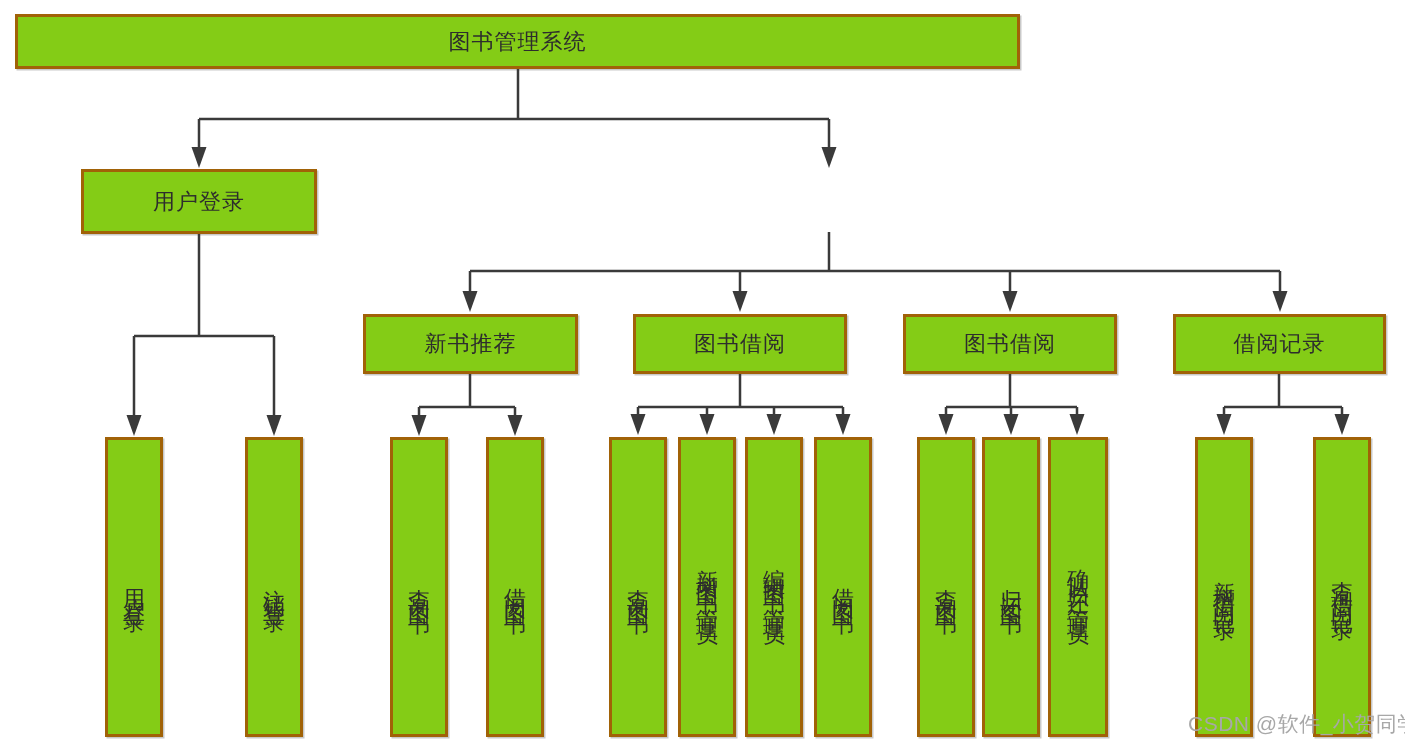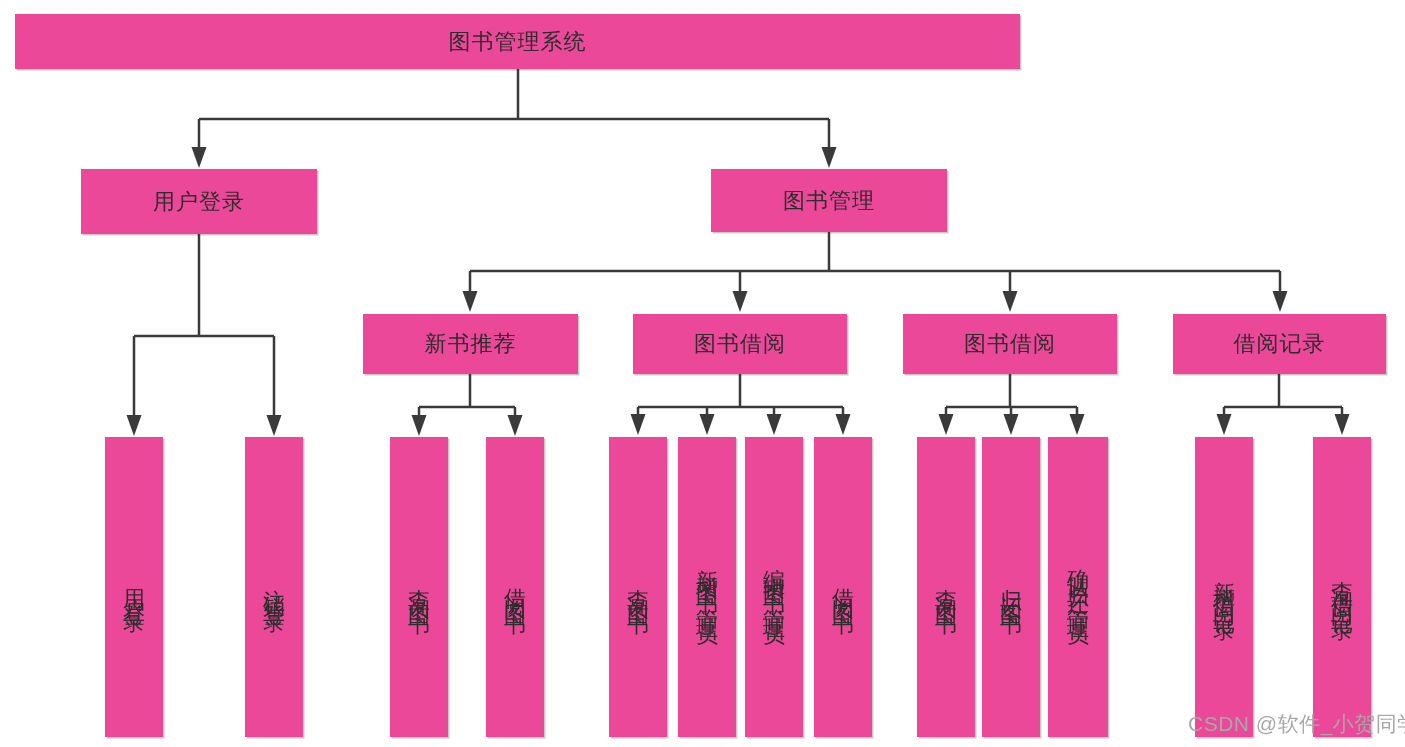--- a/index.html
+++ b/index.html
@@ -6,21 +6,21 @@
   body{
     width:1405px;height:747px;position:relative;overflow:hidden;
     background:#ffffff;
     font-family:"Liberation Sans","DejaVu Sans",sans-serif;
     color:#2d2d2d;
   }
   #stage{position:absolute;inset:0;width:1405px;height:747px;}
   svg.wires{position:absolute;left:0;top:0;z-index:1;}
   .node{
     position:absolute;box-sizing:border-box;z-index:2;
-    border:3px solid #ec4899;background:#ec4899;
+    border:3px solid #a16207;background:#84cc16;
     display:flex;align-items:center;justify-content:center;
     box-shadow:1.5px 1.5px 0 rgba(60,60,60,0.28);
   }
   .hbox{font-size:22px;letter-spacing:1px;}
   .vbox span{
     writing-mode:vertical-rl;text-orientation:mixed;
     font-size:22px;line-height:1;letter-spacing:8px;
     white-space:nowrap;
   }
   .watermark{
@@ -84,23 +84,20 @@
     </g>
   </svg>
 
   <div class="node hbox" id="n-root">
     <span>图书管理系统</span>
   </div>
 
   <div class="node hbox" id="n-user-login">
     <span>用户登录</span>
   </div>
-  <div class="node hbox" id="n-book-mgmt">
-    <span>图书管理</span>
-  </div>
 
   <div class="node hbox" id="n-new-book">
     <span>新书推荐</span>
   </div>
   <div class="node hbox" id="n-borrow">
     <span>图书借阅</span>
   </div>
   <div class="node hbox" id="n-current">
     <span>图书借阅</span>
   </div>

